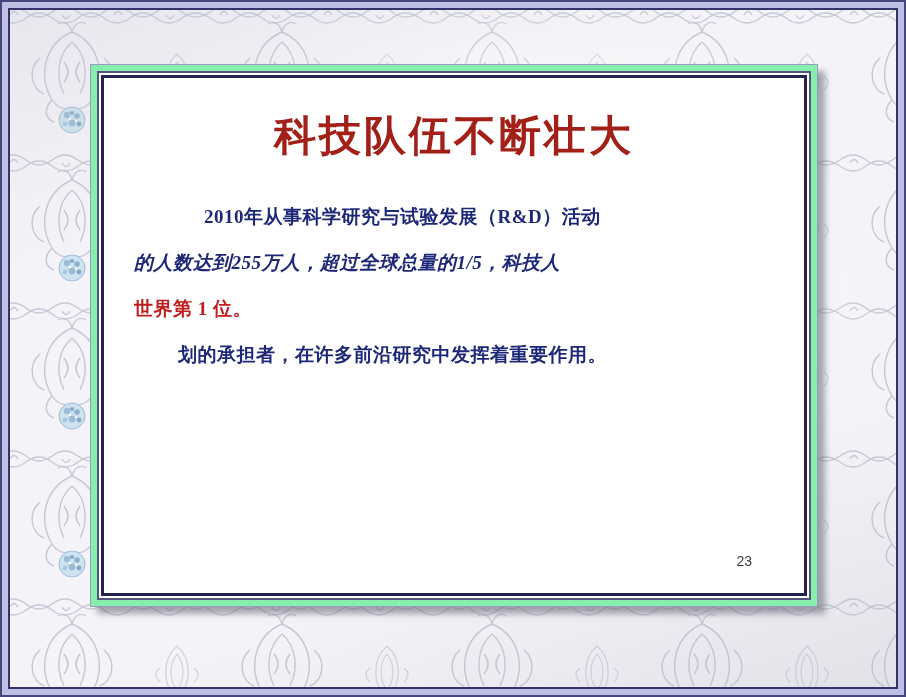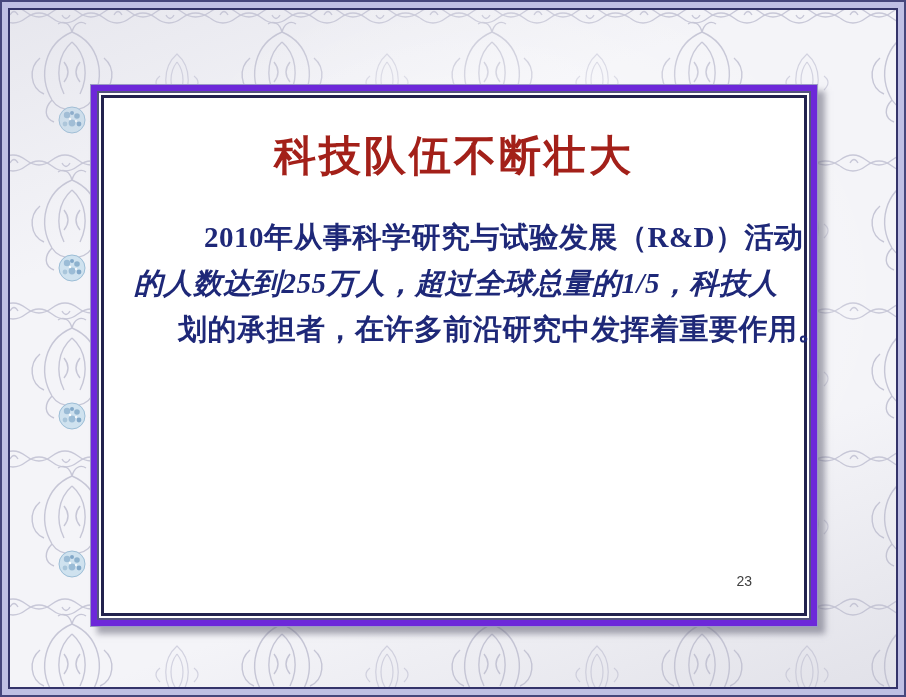--- a/index.html
+++ b/index.html
@@ -20,23 +20,23 @@
       linear-gradient(160deg, rgba(198,198,212,0.30) 0%, rgba(255,255,255,0) 28%, rgba(255,255,255,0) 70%, rgba(188,188,202,0.35) 100%);
   }
 
   
   .frame-a { position: absolute; inset: 0;   border: 2px solid #46467c; z-index: 5; pointer-events: none; }
   .frame-b { position: absolute; inset: 2px; border: 6px solid #bfbfe4; z-index: 5; pointer-events: none; }
   .frame-c { position: absolute; inset: 8px; border: 2px solid #34346a; z-index: 5; pointer-events: none; }
 
   
   .slide-mat {
-    position: absolute; left: 90px; top: 84px;
+    position: absolute; left: 90px; top: 64px;
     width: 726px; height: 541px;
-    background: #6d28d9;
+    background: #86efac;
     border: 1px solid #9a9ac4;
     box-shadow: 7px 7px 6px rgba(100,100,118,0.55);
     z-index: 10;
   }
   .slide {
     position: absolute; inset: 10px;
     background: #ffffff;
     border: 3px solid #22224e;
     box-shadow: 0 0 0 2px #ffffff, 0 0 0 4px #54547e;
   }
@@ -47,21 +47,21 @@
     font-size: 42px; font-weight: bold;
     letter-spacing: 3px;
     color: #a32019;
   }
   .slide-body {
     position: absolute; left: 30px; top: 116px; width: 644px;
     font-weight: bold;
   }
   .line {
     height: 46px; line-height: 46px;
-    font-size: 29px;
+    font-size: 19px;
     white-space: nowrap;
     letter-spacing: 0.5px;
   }
   .page-number {
     position: absolute; right: 52px; bottom: 24px;
     font-size: 14px;
     color: #3f3f3f;
     font-family: Liberation Sans, sans-serif;
   }
 </style>
@@ -114,17 +114,18 @@
 <div class="frame-a"></div>
 <div class="frame-b"></div>
 <div class="frame-c"></div>
 
 <div class="slide-mat">
   <div class="slide">
     <h1 class="slide-title" style="color: rgb(163, 32, 25);">科技队伍不断壮大</h1>
     <div class="slide-body">
         <div class="line" style="text-indent: 70px;"><span style="color: rgb(30, 40, 120);">2010年从事科学研究与试验发展（R&amp;D）活动</span></div>
         <div class="line"><span style="color: rgb(30, 40, 120); font-style: italic;">的人数达到255万人，超过全球总量的1/5，科技人</span></div>
+        <div class="line"><span style="color: rgb(191, 30, 30);">世界第 1 位。</span></div>
         <div class="line"><span style="color: rgb(30, 40, 120); margin-left: 44px;">划的承担者，在许多前沿研究中发挥着重要作用。</span></div>
       </div>
     <div class="page-number" style="color: rgb(63, 63, 63);">23</div>
   </div>
 </div>
 
 </body></html>

